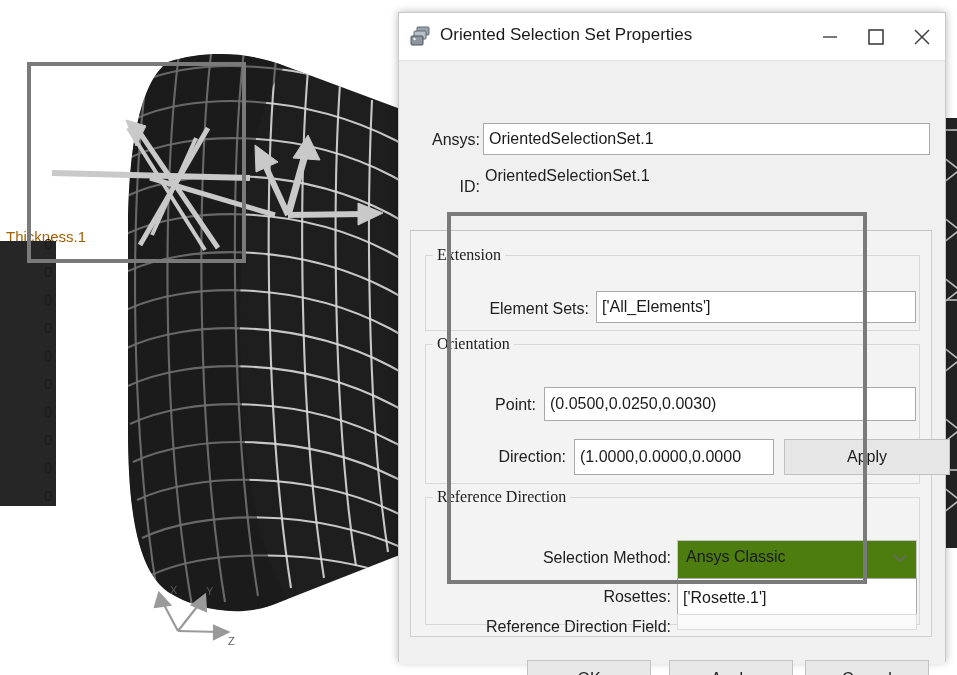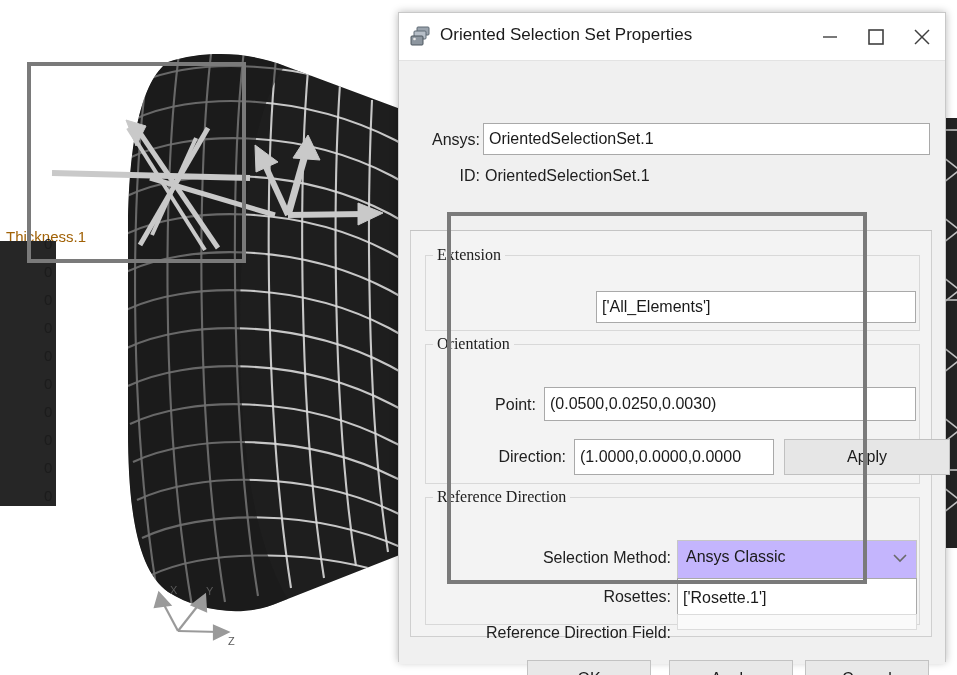--- a/index.html
+++ b/index.html
@@ -142,21 +142,21 @@
     font-size: 16px;
     color: #1a1a1a;
     padding: 0 5px;
     line-height: 1;
     outline: none;
   }
 
   
   #name-label { left: 13px; top: 70px; width: 68px; }
   #name-input { left: 84px; top: 62px; width: 447px; height: 32px; }
-  #id-label   { left: 13px; top: 106px; width: 68px; }
+  #id-label   { left: 13px; top: 117px; width: 68px; }
   #id-value   { position:absolute; left: 86px; top: 106px; font-size:16px; color:#202020; white-space:nowrap; }
 
   
   #tabbar {
     position: absolute;
     left: 11px; top: 140px;
     width: 522px; height: 30px;
   }
   .tab {
     position: absolute;
@@ -237,35 +237,35 @@
   }
 
   
   #grp-refdir { left: 14px; top: 266px; width: 495px; height: 128px; }
   #grp-refdir-title { left: 22px; top: 257px; }
   #selmethod-label { left: 60px; top: 318px; width: 200px; }
   #selmethod-select {
     position: absolute;
     left: 266px; top: 309px;
     width: 240px; height: 50px;
-    background: #c4b5fd;
+    background: #4d7c0f;
     border: 1px solid #c6c6c6;
     box-sizing: border-box;
   }
   #selmethod-text {
     position: absolute;
     left: 8px; top: 7px;
     font-size: 16px;
     color: #1a1a1a;
     white-space: nowrap;
   }
   #selmethod-chevron { position: absolute; right: 9px; top: 12px; }
   #rosettes-label { left: 60px; top: 357px; width: 200px; }
   #rosettes-input { left: 266px; top: 347px; width: 240px; height: 40px; }
-  #refdirfield-label { left: 10px; top: 387px; width: 250px; margin-top: 6px; }
+  #refdirfield-label { left: 10px; top: 387px; width: 250px; }
   #refdirfield-input {
     position: absolute;
     left: 266px; top: 383px;
     width: 240px; height: 16px;
     background: #fafafa;
     border: 1px solid #dcdcdc;
     box-sizing: border-box;
   }
 
   
@@ -457,20 +457,21 @@
 
       <div class="row-label" id="id-label">ID:</div>
       <div id="id-value">OrientedSelectionSet.1</div>
 
       <div id="tab-underline"></div>
 
       <div id="tab-panel">
 
         <div class="group" id="grp-extension"></div>
         <div class="group-title" id="grp-extension-title">Extension</div>
+        <div class="row-label" id="elemsets-label">Element Sets:</div>
         <input class="txt-input" id="elemsets-input" type="text" value="['All_Elements']" style="">
 
         <div class="group" id="grp-orientation"></div>
         <div class="group-title" id="grp-orientation-title">Orientation</div>
         <div class="row-label" id="point-label">Point:</div>
         <input class="txt-input" id="point-input" type="text" value="(0.0500,0.0250,0.0030)" style="">
         <div class="row-label" id="direction-label">Direction:</div>
         <input class="txt-input" id="direction-input" type="text" value="(1.0000,0.0000,0.0000" style="">
         <button id="flip-button">Apply</button>
 

